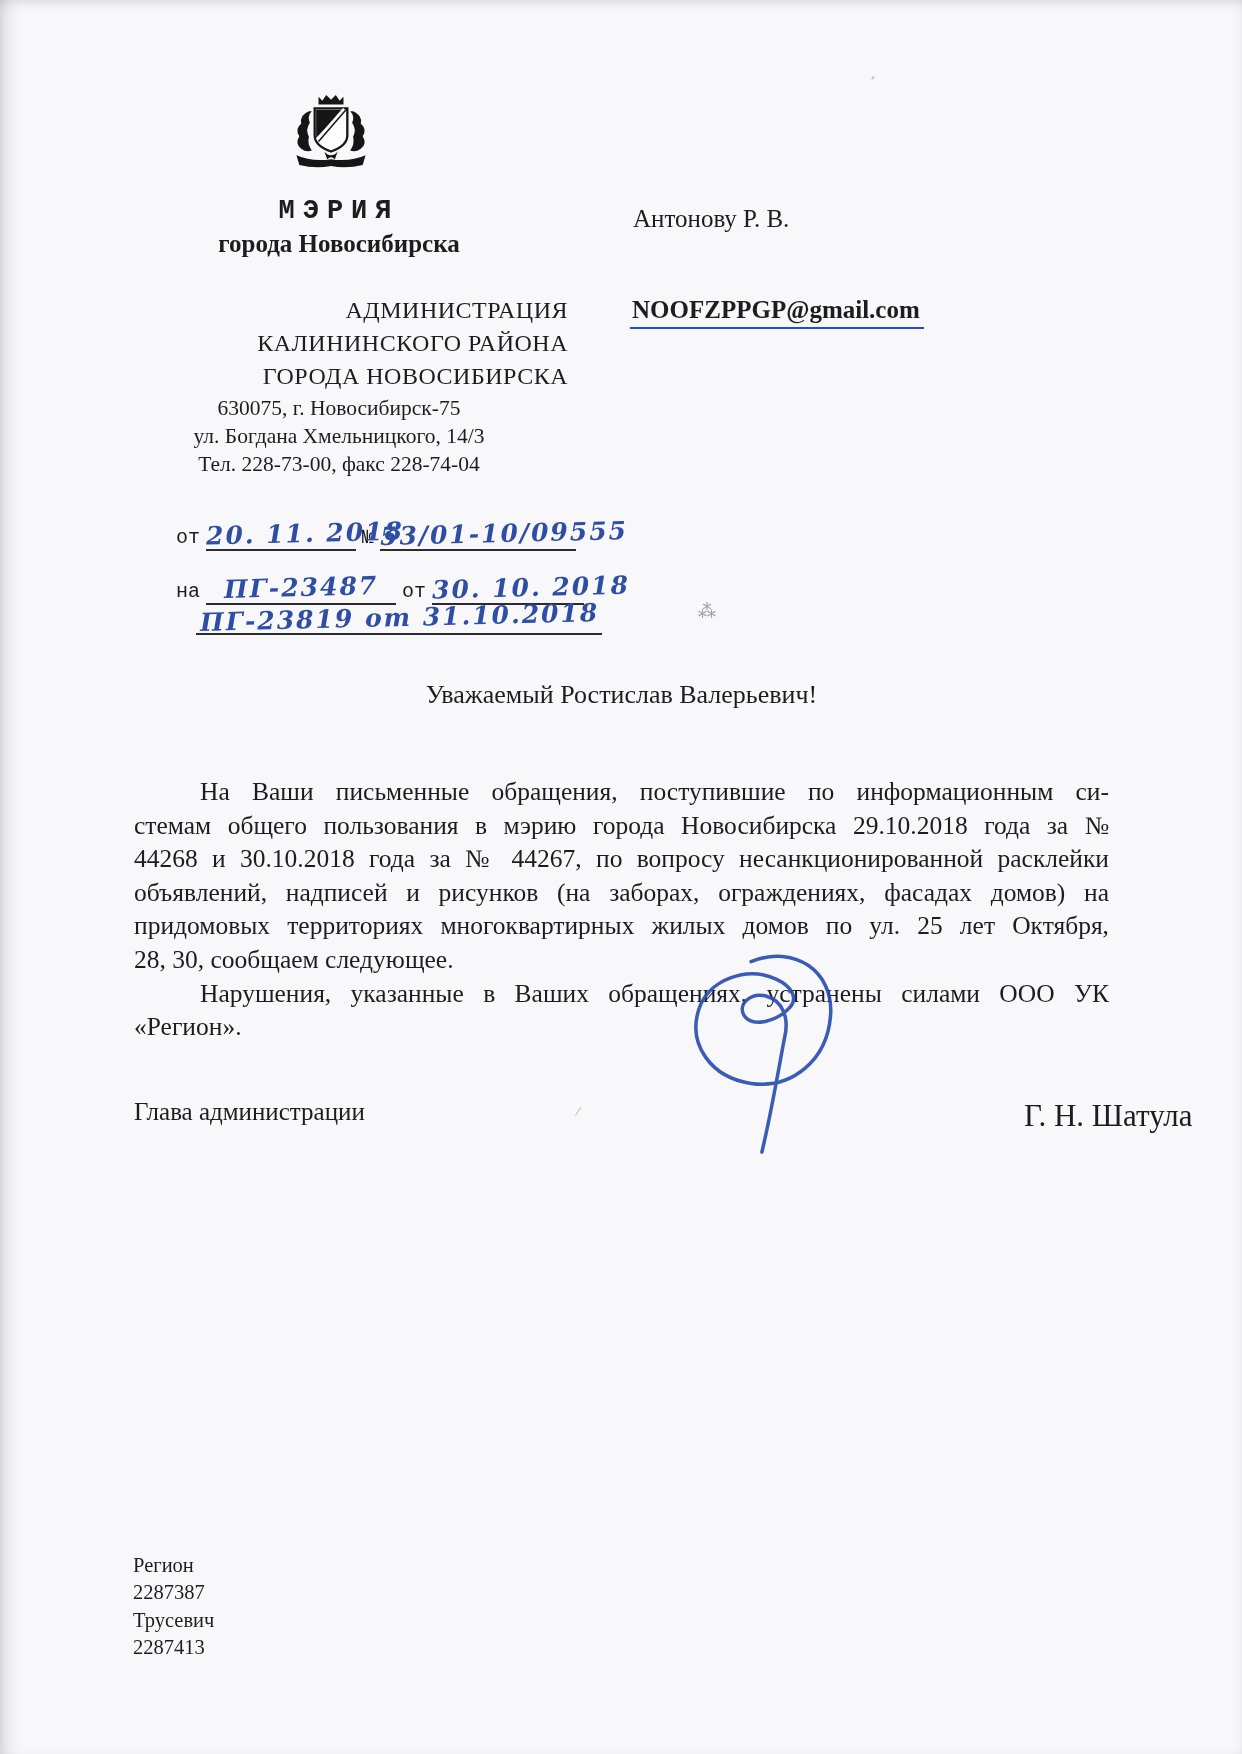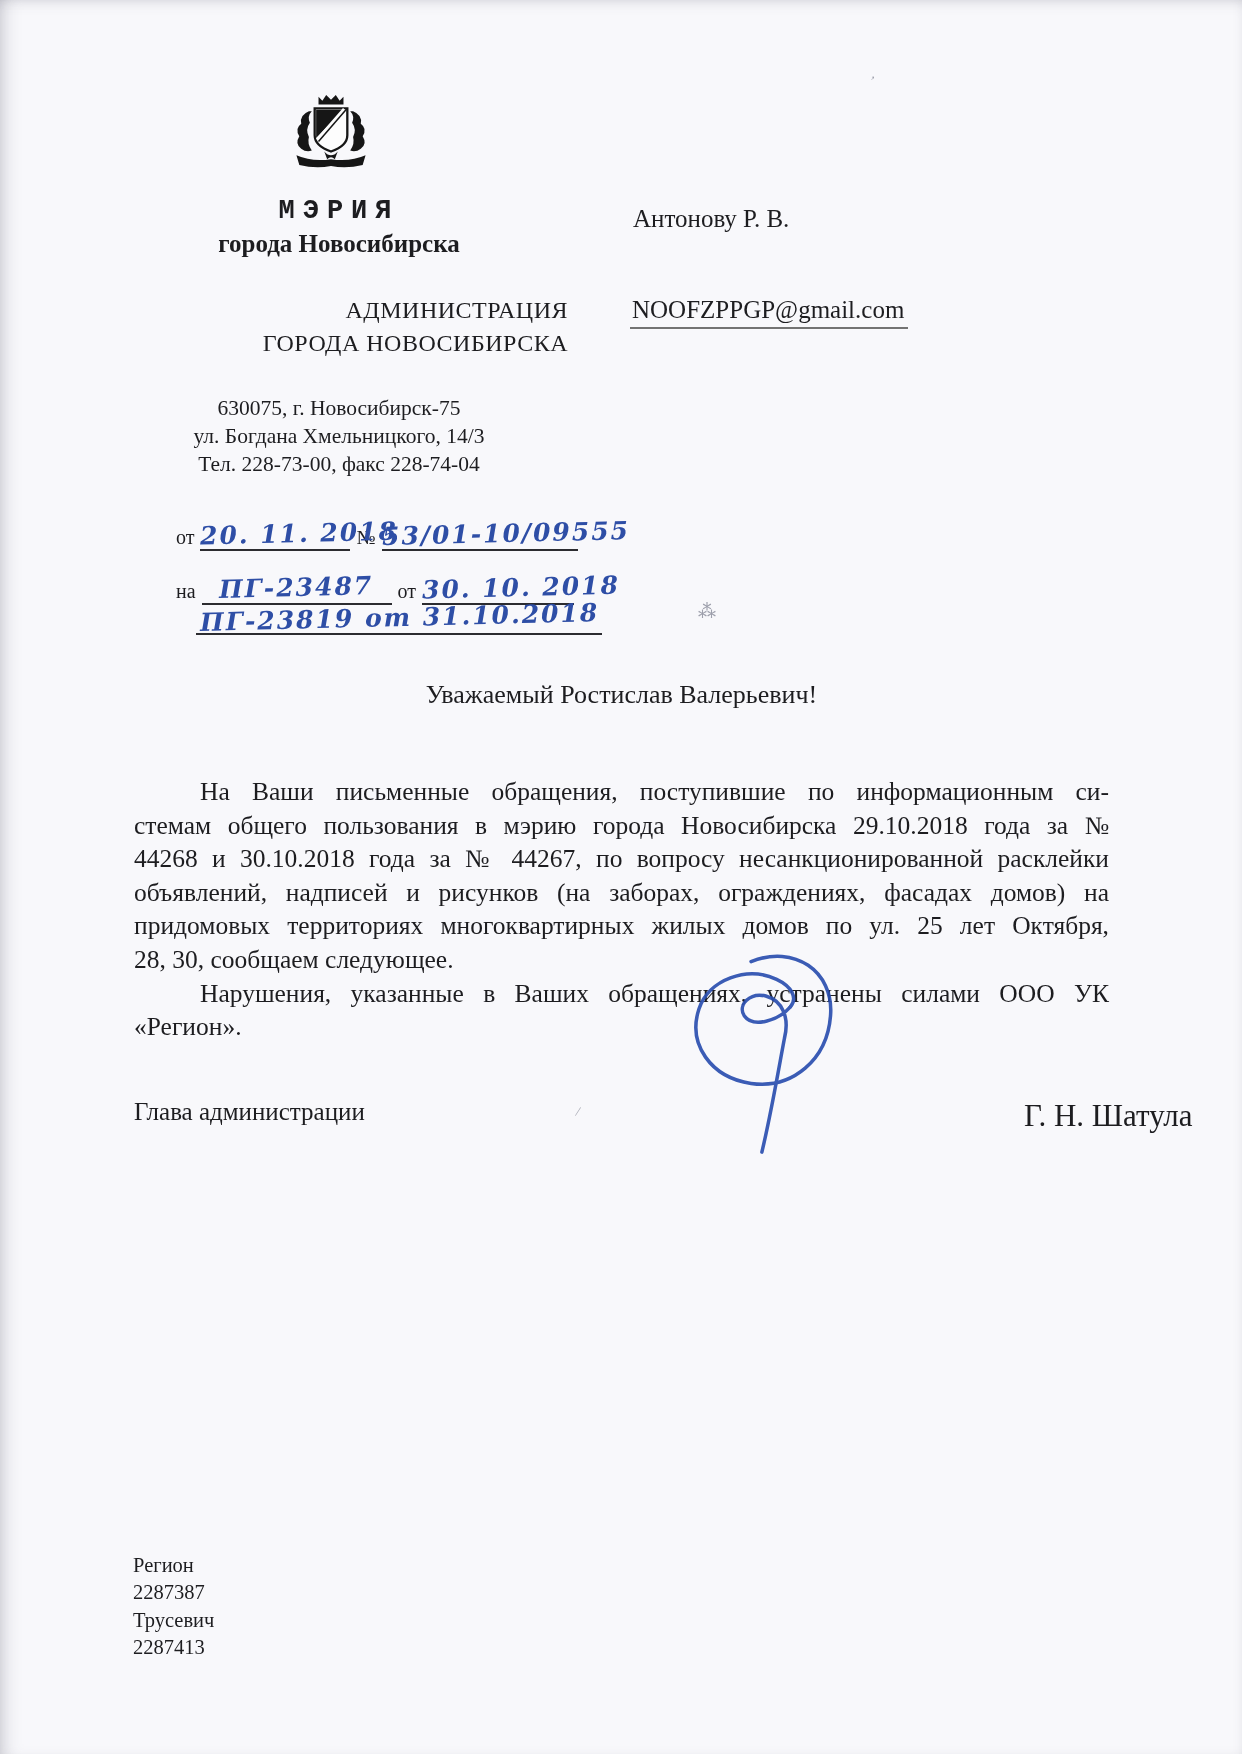--- a/index.html
+++ b/index.html
@@ -24,36 +24,36 @@
   .lh-col{left:110px;width:458px;text-align:center;}
   .emblem{left:283px;top:92px;width:96px;height:96px;}
   .org-top{top:196px;font-size:27px;font-weight:bold;letter-spacing:8px;font-family:Liberation Mono, monospace;}
   .org-bottom{top:230px;font-size:25px;font-weight:bold;}
   .dept{top:294px;font-size:24px;line-height:33px;letter-spacing:.5px;text-align:right;}
   .addr{top:394px;font-size:21.5px;line-height:28px;}
 
   
   .recipient-name{left:633px;top:205px;font-size:25px;}
   .recipient-email{left:630px;top:296px;font-size:25px;}
-  .recipient-email .u{display:inline-block;border-bottom:2px solid #737373;padding:0 4px 3px 2px;}
+  .recipient-email .u{display:inline-block;border-bottom:2px solid #1d4ed8;padding:0 4px 3px 2px;font-weight:bold;}
 
   
   .refrow{display:flex;align-items:flex-end;font-size:20px;}
   .ref1{left:176px;top:520px;}
   .ref2{left:176px;top:574px;}
   .ref3{left:190px;top:604px;}
   .hw-cell{display:inline-block;border-bottom:2px solid #2c2c30;text-align:center;margin:0 6px;position:relative;}
   .hw{
     font-family:"DejaVu Serif","Liberation Serif",serif;
     font-style:italic;font-weight:bold;
     color:#2e4ea6;font-size:25px;letter-spacing:2px;
     display:inline-block;position:relative;top:-1px;transform:rotate(-1.4deg);
     white-space:nowrap;
   }
-  .lbl{padding-bottom:2px;}
+  .lbl{padding-bottom:2px;font-family:Liberation Mono, monospace;}
   .w-date1{width:150px;} .w-num1{width:196px;}
   .w-num2{width:190px;} .w-date2{width:152px;}
   .w-long{width:402px;text-align:left;padding-left:4px;}
 
   
   .salutation{left:134px;top:680px;width:975px;text-align:center;font-size:26px;}
   .body-block{left:134px;top:775px;width:975px;font-size:25.5px;line-height:33.6px;}
   .bl{text-align:justify;text-align-last:justify;white-space:normal;}
   .bl-last{text-align:left;text-align-last:left;}
   .indent{padding-left:66px;}
@@ -87,20 +87,21 @@
     <path d="M73 20 Q83 24 81 33 Q88 38 83 46 Q88 54 81 59 Q76 63 70 61 Q75 54 73 47 Q77 39 72 32 Q75 25 70 20 Z" fill="#161616"></path>
     <path d="M14 66 Q30 73 50 70 Q70 73 86 66 L83 76 Q66 80 50 77 Q34 80 17 76 Z" fill="#161616"></path>
     <path d="M43 62 Q50 70 57 62 L54 70 Q50 66 46 70 Z" fill="#161616"></path>
   </svg>
 
   <div class="abs lh-col org-top">МЭРИЯ</div>
   <div class="abs lh-col org-bottom">города Новосибирска</div>
 
   <div class="abs lh-col dept">
     <div>АДМИНИСТРАЦИЯ</div>
+    <div>КАЛИНИНСКОГО РАЙОНА</div>
     <div>ГОРОДА НОВОСИБИРСКА</div>
   </div>
 
   <div class="abs lh-col addr">
     <div>630075, г. Новосибирск-75</div>
     <div>ул. Богдана Хмельницкого, 14/3</div>
     <div>Тел. 228-73-00, факс 228-74-04</div>
   </div>
 
   <div class="abs recipient-name">Антонову Р. В.</div>

